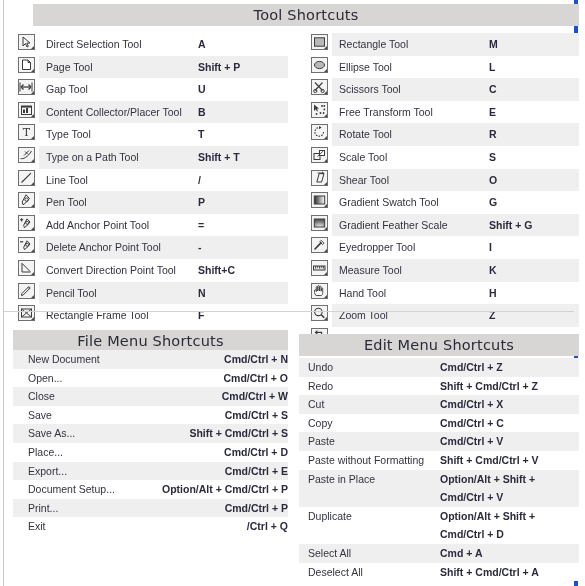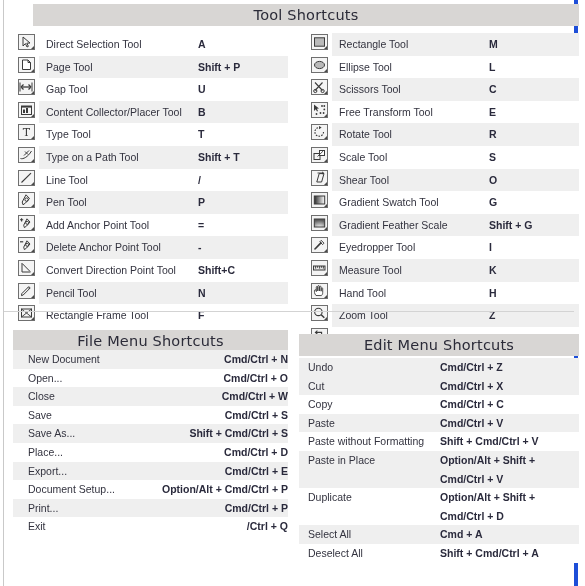--- a/index.html
+++ b/index.html
@@ -436,20 +436,24 @@
   </table>
 
   <div class="band" id="edit-band">Edit Menu Shortcuts</div>
 
   <table class="stable" id="edit-table">
     <tbody>
         <tr class="odd">
           <td class="label-cell">Undo</td>
           <td class="key-cell">Cmd/Ctrl + Z</td>
         </tr>
+        <tr class="even">
+          <td class="label-cell">Redo</td>
+          <td class="key-cell">Shift + Cmd/Ctrl + Z</td>
+        </tr>
         <tr class="odd">
           <td class="label-cell">Cut</td>
           <td class="key-cell">Cmd/Ctrl + X</td>
         </tr>
         <tr class="even">
           <td class="label-cell">Copy</td>
           <td class="key-cell">Cmd/Ctrl + C</td>
         </tr>
         <tr class="odd">
           <td class="label-cell">Paste</td>

